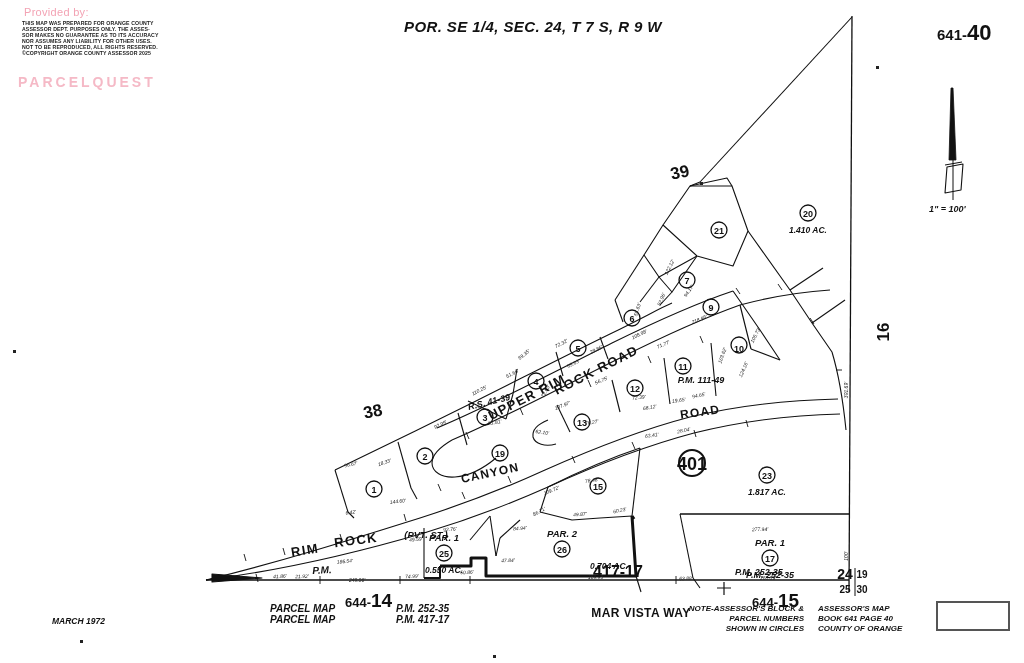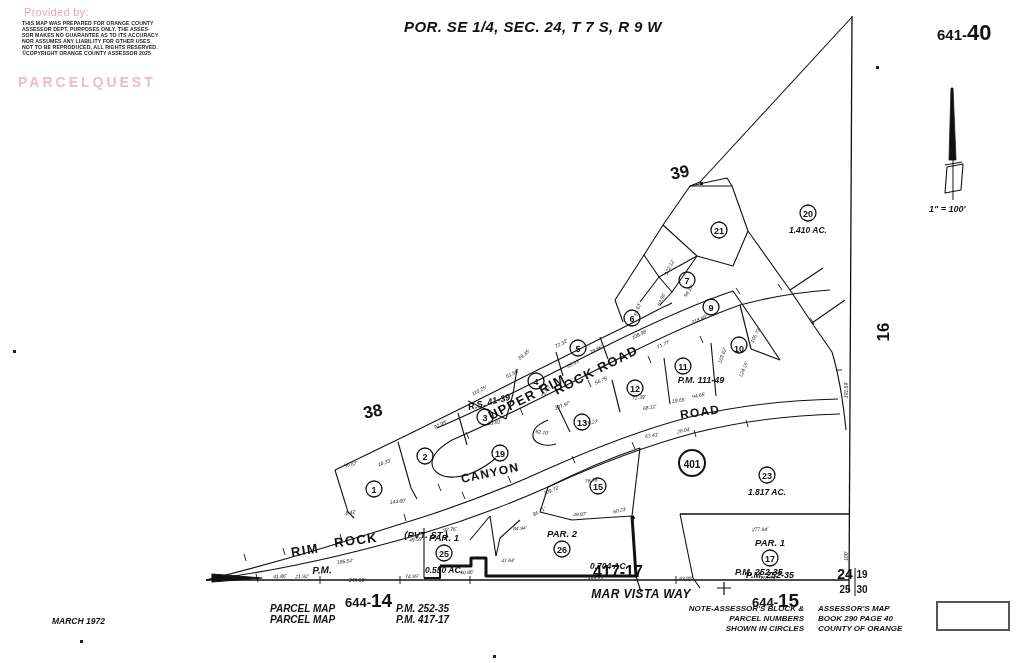--- a/index.html
+++ b/index.html
@@ -23,21 +23,21 @@
   .note{font-style:italic;font-size:8px;font-weight:bold;line-height:10px;}
   .datestamp{font-style:italic;font-size:8.5px;font-weight:bold;}
   .bottomlbl{font-style:italic;font-size:10px;font-weight:bold;line-height:11px;}
   .dim{font-style:italic;font-size:5px;fill:#222;}
   .disclaimer{font-size:5.2px;font-weight:bold;line-height:6.1px;color:#1a1a1a;
               letter-spacing:.1px;}
   .provided{color:#f3a3b4;font-size:11px;letter-spacing:.3px;}
   .pqmark{color:#f5b9c6;font-size:14px;font-weight:bold;letter-spacing:3px;}
   .emptybox{position:absolute;border:2px solid #555;background:#fff;}
   .pnum{font-size:9px;font-weight:bold;font-style:normal;}
-  .pnum401{font-size:10px;font-weight:bold;}
+  .pnum401{font-size:18px;font-weight:bold;}
   .dot{position:absolute;width:3px;height:3px;background:#222;border-radius:0;}
 </style>
 </head>
 <body>
 
 <div id="map-root">
 
   <svg width="1024" height="663" viewBox="0 0 1024 663">
     <g fill="none" stroke="#111" stroke-width="1.1" stroke-linejoin="round">
 
@@ -275,21 +275,21 @@
   <div class="lbl datestamp" style="left:52px;top:600px;margin-top:16px;">MARCH 1972</div>
 
   <div class="lbl note" style="left:684px;top:604px;text-align:right;width:120px;">
     <div>NOTE-ASSESSOR'S BLOCK &amp;</div>
     <div>PARCEL NUMBERS</div>
     <div>SHOWN IN CIRCLES</div>
   </div>
 
   <div class="lbl note" style="left:818px;top:604px;">
     <div>ASSESSOR'S MAP</div>
-    <div>BOOK 290 PAGE 40</div>
+    <div>BOOK 641 PAGE 40</div>
     <div>COUNTY OF ORANGE</div>
   </div>
 
   <div class="lbl bottomlbl" style="left:270px;top:603px;">
     <div>PARCEL MAP</div>
     <div>PARCEL MAP</div>
   </div>
   <div class="lbl bottomlbl" style="left:396px;top:603px;">
     <div>P.M. 252-35</div>
     <div>P.M. 417-17</div>
@@ -315,21 +315,21 @@
       <div class="lbl sheetnum" style="left: 752px; top: 590px;"><span class="small">644-</span><span>15</span></div>
     </div>
   <div id="road-layer">
       <div class="lbl roadname" style="left: 527px; top: 397px; transform: translate(-50%, -50%) rotate(-27deg);">UPPER RIM</div>
       <div class="lbl roadname" style="left: 596px; top: 370px; transform: translate(-50%, -50%) rotate(-27deg);">ROCK ROAD</div>
       <div class="lbl roadname2" style="left: 700px; top: 412px; transform: translate(-50%, -50%) rotate(-8deg);">ROAD</div>
       <div class="lbl roadname2" style="left: 490px; top: 473px; transform: translate(-50%, -50%) rotate(-12deg);">CANYON</div>
       <div class="lbl roadname" style="left: 305px; top: 550px; transform: translate(-50%, -50%) rotate(-9deg);">RIM</div>
       <div class="lbl roadname" style="left: 356px; top: 540px; transform: translate(-50%, -50%) rotate(-7deg);">ROCK</div>
       <div class="lbl parlabel" style="left: 322px; top: 570px; transform: translate(-50%, -50%) rotate(-3deg); font-size: 10px;">P.M.</div>
-      <div class="lbl roadname2" style="left: 641px; top: 594px; transform: translate(-50%, -50%); font-style: italic; letter-spacing: 0.4px; text-align: right;">MAR VISTA WAY</div>
+      <div class="lbl roadname2" style="left: 641px; top: 613px; transform: translate(-50%, -50%); letter-spacing: 0.4px; text-align: right;">MAR VISTA WAY</div>
       <div class="lbl parlabel" style="left: 426px; top: 534px; transform: translate(-50%, -50%);">(PVT. ST.)</div>
       <div class="lbl parlabel" style="left: 618px; top: 572px; transform: translate(-50%, -50%); font-size: 16px; font-style: normal;">417-17</div>
     </div>
   <div id="parcel-layer">
       <div class="lbl pnum" style="left: 374px; top: 489.5px; transform: translate(-50%, -50%);">1</div>
       <div class="lbl pnum" style="left: 425px; top: 456.5px; transform: translate(-50%, -50%);">2</div>
       <div class="lbl pnum" style="left: 485px; top: 417.5px; transform: translate(-50%, -50%);">3</div>
       <div class="lbl pnum" style="left: 536px; top: 381.5px; transform: translate(-50%, -50%);">4</div>
       <div class="lbl pnum" style="left: 578px; top: 348.5px; transform: translate(-50%, -50%);">5</div>
       <div class="lbl pnum" style="left: 632px; top: 318.5px; transform: translate(-50%, -50%);">6</div>

